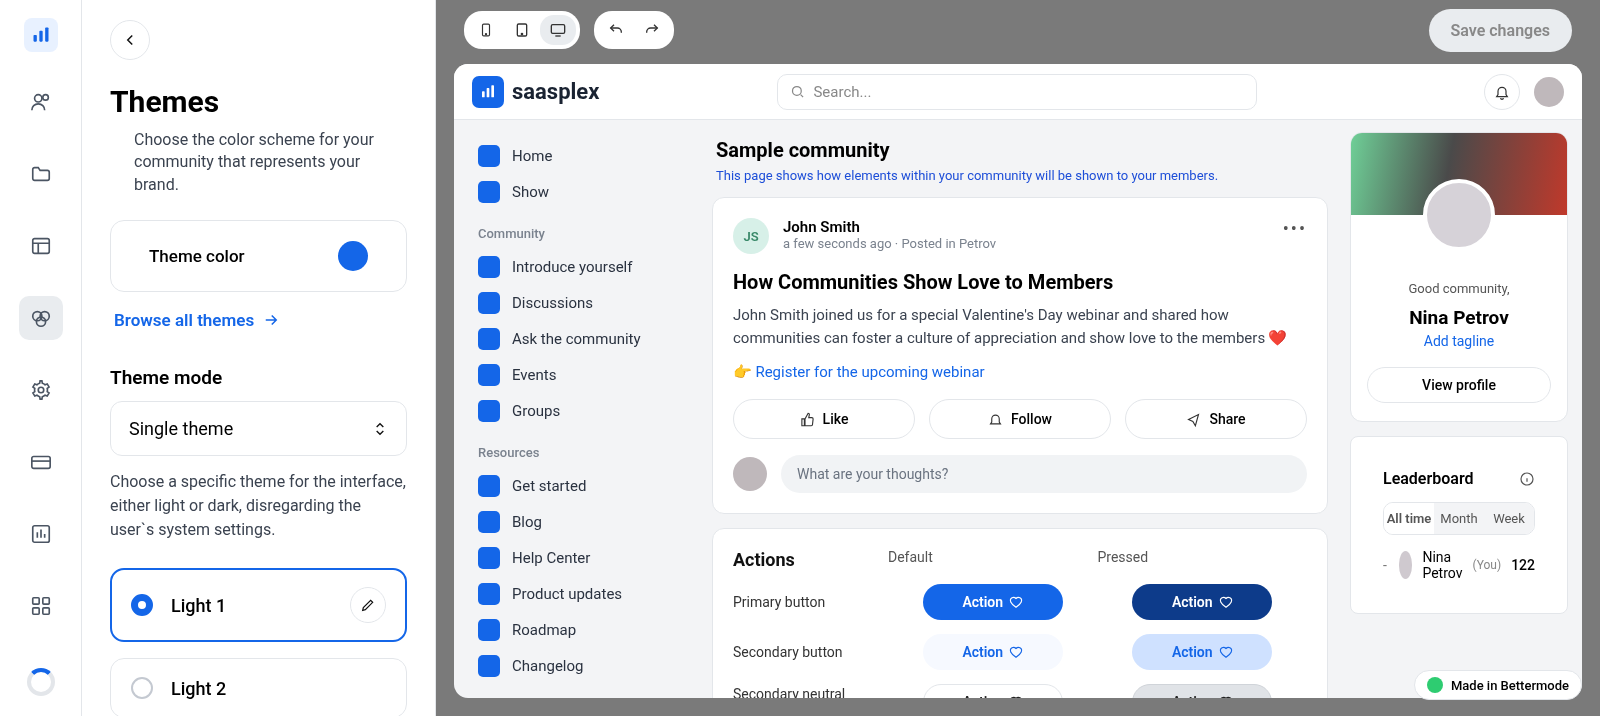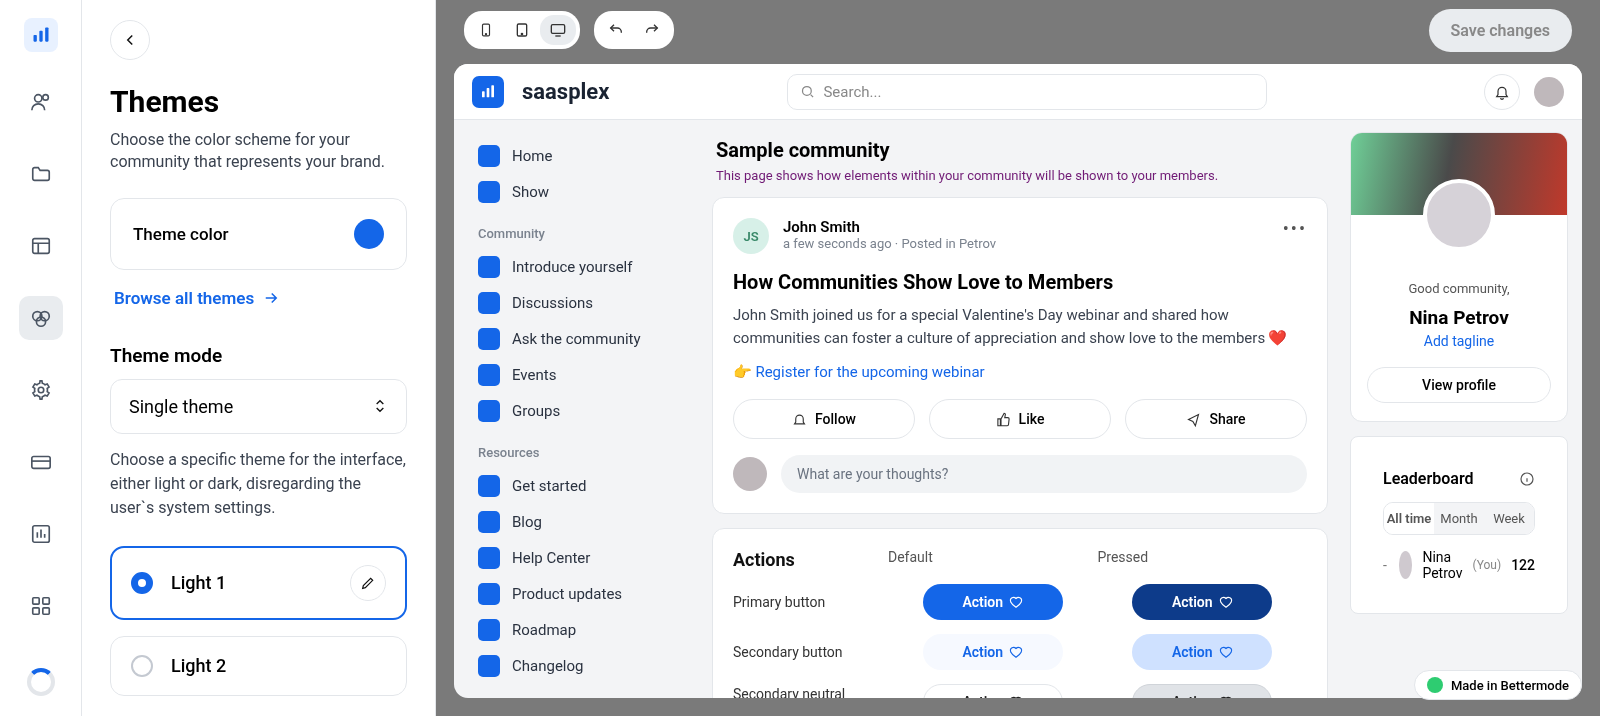--- a/index.html
+++ b/index.html
@@ -21,22 +21,22 @@
   .rail{width:82px;border-right:1px solid var(--border);display:flex;flex-direction:column;align-items:center;padding-top:18px;gap:28px;}
   .rail .logo{width:34px;height:34px;border-radius:8px;background:#e8f1ff;display:flex;align-items:center;justify-content:center;}
   .rail .item{width:44px;height:44px;border-radius:10px;display:flex;align-items:center;justify-content:center;color:var(--sidebar-icon);}
   .rail .item.active{background:#e9ecef;}
   .rail .spinner{margin-top:auto;margin-bottom:20px;width:28px;height:28px;border:4px solid #e3e6ea;border-top-color:var(--blue);border-radius:50%;}
   svg{display:block;}
   
   .panel{width:354px;padding:20px 28px;border-right:1px solid var(--border);overflow:auto;}
   .back{width:40px;height:40px;border-radius:50%;border:1px solid var(--border);display:flex;align-items:center;justify-content:center;margin-bottom:24px;cursor:pointer;}
   .panel h1{font-size:30px;font-weight:700;margin:0 0 10px 0;}
-  .panel .desc{font-size:16px;color:#3b4350;margin-bottom:24px;line-height:1.4;}
-  .card{border:1px solid var(--border);border-radius:14px;padding:20px 22px;display:flex;align-items:center;justify-content:space-between;}
+  .panel .desc{font-size:16px;color:#3b4350;margin-bottom:24px;line-height:1.4;margin-left:24px;}
+  .card{border:1px solid var(--border);border-radius:14px;padding:20px 38px;display:flex;align-items:center;justify-content:space-between;}
   .swatch{width:30px;height:30px;border-radius:50%;background:var(--blue);}
   .link{color:var(--blue);font-weight:600;font-size:17px;display:flex;align-items:center;gap:8px;justify-content:flex-start;margin:18px 4px 36px;cursor:pointer;}
   .panel h2{font-size:19px;font-weight:600;margin:0 0 12px 0;}
   .select{border:1px solid var(--border);border-radius:12px;padding:16px 18px;font-size:18px;display:flex;align-items:center;justify-content:space-between;margin-bottom:14px;}
   .help{font-size:16px;color:#3b4350;line-height:1.5;margin-bottom:26px;}
   .opt{border:1px solid var(--border);border-radius:14px;padding:18px 20px;display:flex;align-items:center;gap:18px;margin-bottom:16px;cursor:pointer;}
   .opt.sel{border:2px solid var(--blue);padding:17px 19px;}
   .radio{width:22px;height:22px;border-radius:50%;border:2px solid #c4c9d1;flex-shrink:0;}
   .opt.sel .radio{border:7px solid var(--blue);}
   .opt .lbl{font-size:18px;font-weight:500;flex:1;}
@@ -45,36 +45,36 @@
   
   .stage{flex:1;background:#7a7a7a;position:relative;display:flex;flex-direction:column;}
   .topbar{height:60px;display:flex;align-items:center;padding:0 28px;gap:14px;}
   .pillgrp{background:#fff;border-radius:18px;display:flex;align-items:center;padding:4px;gap:0;}
   .pillgrp .seg{width:36px;height:30px;border-radius:14px;display:flex;align-items:center;justify-content:center;color:#333;}
   .pillgrp .seg.active{background:#e9ecef;}
   .save{margin-left:auto;background:#e9ecef;color:#888;border-radius:22px;padding:12px 22px;font-size:16px;font-weight:600;}
 
   .canvas{flex:1;margin:4px 18px 18px 18px;border-radius:14px;background:#f3f4f6;display:flex;flex-direction:column;overflow:hidden;}
   .chead{height:56px;background:#fff;border-bottom:1px solid var(--border);display:flex;align-items:center;padding:0 18px;gap:18px;}
-  .brand{display:flex;align-items:center;gap:18px;font-size:22px;font-weight:700;color:#1a2332;}
+  .brand{display:flex;align-items:center;gap:8px;font-size:22px;font-weight:700;color:#1a2332;}
   .brand-mark{width:32px;height:32px;border-radius:7px;background:var(--blue);display:flex;align-items:center;justify-content:center;}
   .search{flex:0 0 480px;margin-left:160px;border:1px solid var(--border);border-radius:10px;height:36px;display:flex;align-items:center;padding:0 12px;gap:8px;color:#888;font-size:15px;}
   .chead .right{margin-left:auto;display:flex;align-items:center;gap:14px;}
   .bell{width:36px;height:36px;border:1px solid var(--border);border-radius:50%;display:flex;align-items:center;justify-content:center;}
   .avatar{width:30px;height:30px;border-radius:50%;background:#bfb8bb;}
 
   .cbody{flex:1;display:flex;overflow:hidden;}
   .cnav{width:250px;padding:18px 10px;font-size:15px;}
   .cnav .row{display:flex;align-items:center;gap:12px;padding:7px 14px;border-radius:8px;color:#2a3240;cursor:pointer;}
   .cnav .row .ic{width:22px;height:22px;border-radius:5px;background:var(--blue);flex-shrink:0;display:flex;align-items:center;justify-content:center;}
   .cnav .sect{font-size:13px;color:#7a828e;padding:16px 14px 8px;font-weight:500;}
 
   .main{flex:1;padding:12px 8px 0 8px;overflow:auto;}
   .main h3{font-size:20px;font-weight:700;margin:6px 4px 6px;}
-  .sub{font-size:13px;color:#701a75;margin:0 4px 14px;}
+  .sub{font-size:13px;color:#1d4ed8;margin:0 4px 14px;}
   .post{background:#fff;border:1px solid var(--border);border-radius:12px;padding:20px;margin-bottom:14px;}
   .phead{display:flex;gap:14px;align-items:flex-start;}
   .pava{width:36px;height:36px;border-radius:50%;background:#d7f0e8;color:#3a8a6a;font-size:13px;font-weight:600;display:flex;align-items:center;justify-content:center;}
   .pmeta{flex:1;}
   .pname{font-weight:600;font-size:15px;}
   .ptime{font-size:13px;color:#7a828e;}
   .dots{font-size:18px;color:#555;letter-spacing:2px;cursor:pointer;}
   .ptitle{font-size:20px;font-weight:700;margin:16px 0 10px;}
   .pbody{font-size:15px;color:#3b4350;line-height:1.5;}
   .plink{color:var(--blue);font-size:15px;margin-top:14px;display:block;}
@@ -367,29 +367,29 @@
               <div class="ptime">a few seconds ago · Posted in Petrov</div>
             </div>
             <div class="dots">•••</div>
           </div>
           <div class="ptitle">How Communities Show Love to Members</div>
           <div class="pbody">John Smith joined us for a special Valentine's Day webinar and shared how communities can foster a culture of appreciation and show love to the members ❤️</div>
           <a class="plink">👉 Register for the upcoming webinar</a>
           <div class="pacts">
             <div class="btn">
                 <svg width="15" height="15" viewBox="0 0 24 24" fill="none" stroke="#333" stroke-width="1.8">
+                  <path d="M7 11V22H3V11h4zM21 11c0-1-1-2-2-2h-5l1-5c0-1-1-2-2-2l-5 9v11h10c1 0 2-1 2-2l1-9z"></path>
+                </svg>
+                <span>Like</span>
+              </div>
+            <div class="btn">
+                <svg width="15" height="15" viewBox="0 0 24 24" fill="none" stroke="#333" stroke-width="1.8">
                   <path d="M18 16v-5a6 6 0 10-12 0v5l-2 3h16l-2-3z"></path>
                 </svg>
                 <span>Follow</span>
-              </div>
-            <div class="btn">
-                <svg width="15" height="15" viewBox="0 0 24 24" fill="none" stroke="#333" stroke-width="1.8">
-                  <path d="M7 11V22H3V11h4zM21 11c0-1-1-2-2-2h-5l1-5c0-1-1-2-2-2l-5 9v11h10c1 0 2-1 2-2l1-9z"></path>
-                </svg>
-                <span>Like</span>
               </div>
             <div class="btn">
                 <svg width="15" height="15" viewBox="0 0 24 24" fill="none" stroke="#333" stroke-width="1.8">
                   <path d="M4 12l16-8-5 18-4-7-7-3z"></path>
                 </svg>
                 <span>Share</span>
               </div>
           </div>
           <div class="comment">
             <div class="avatar" style="width:34px;height:34px;"></div>

